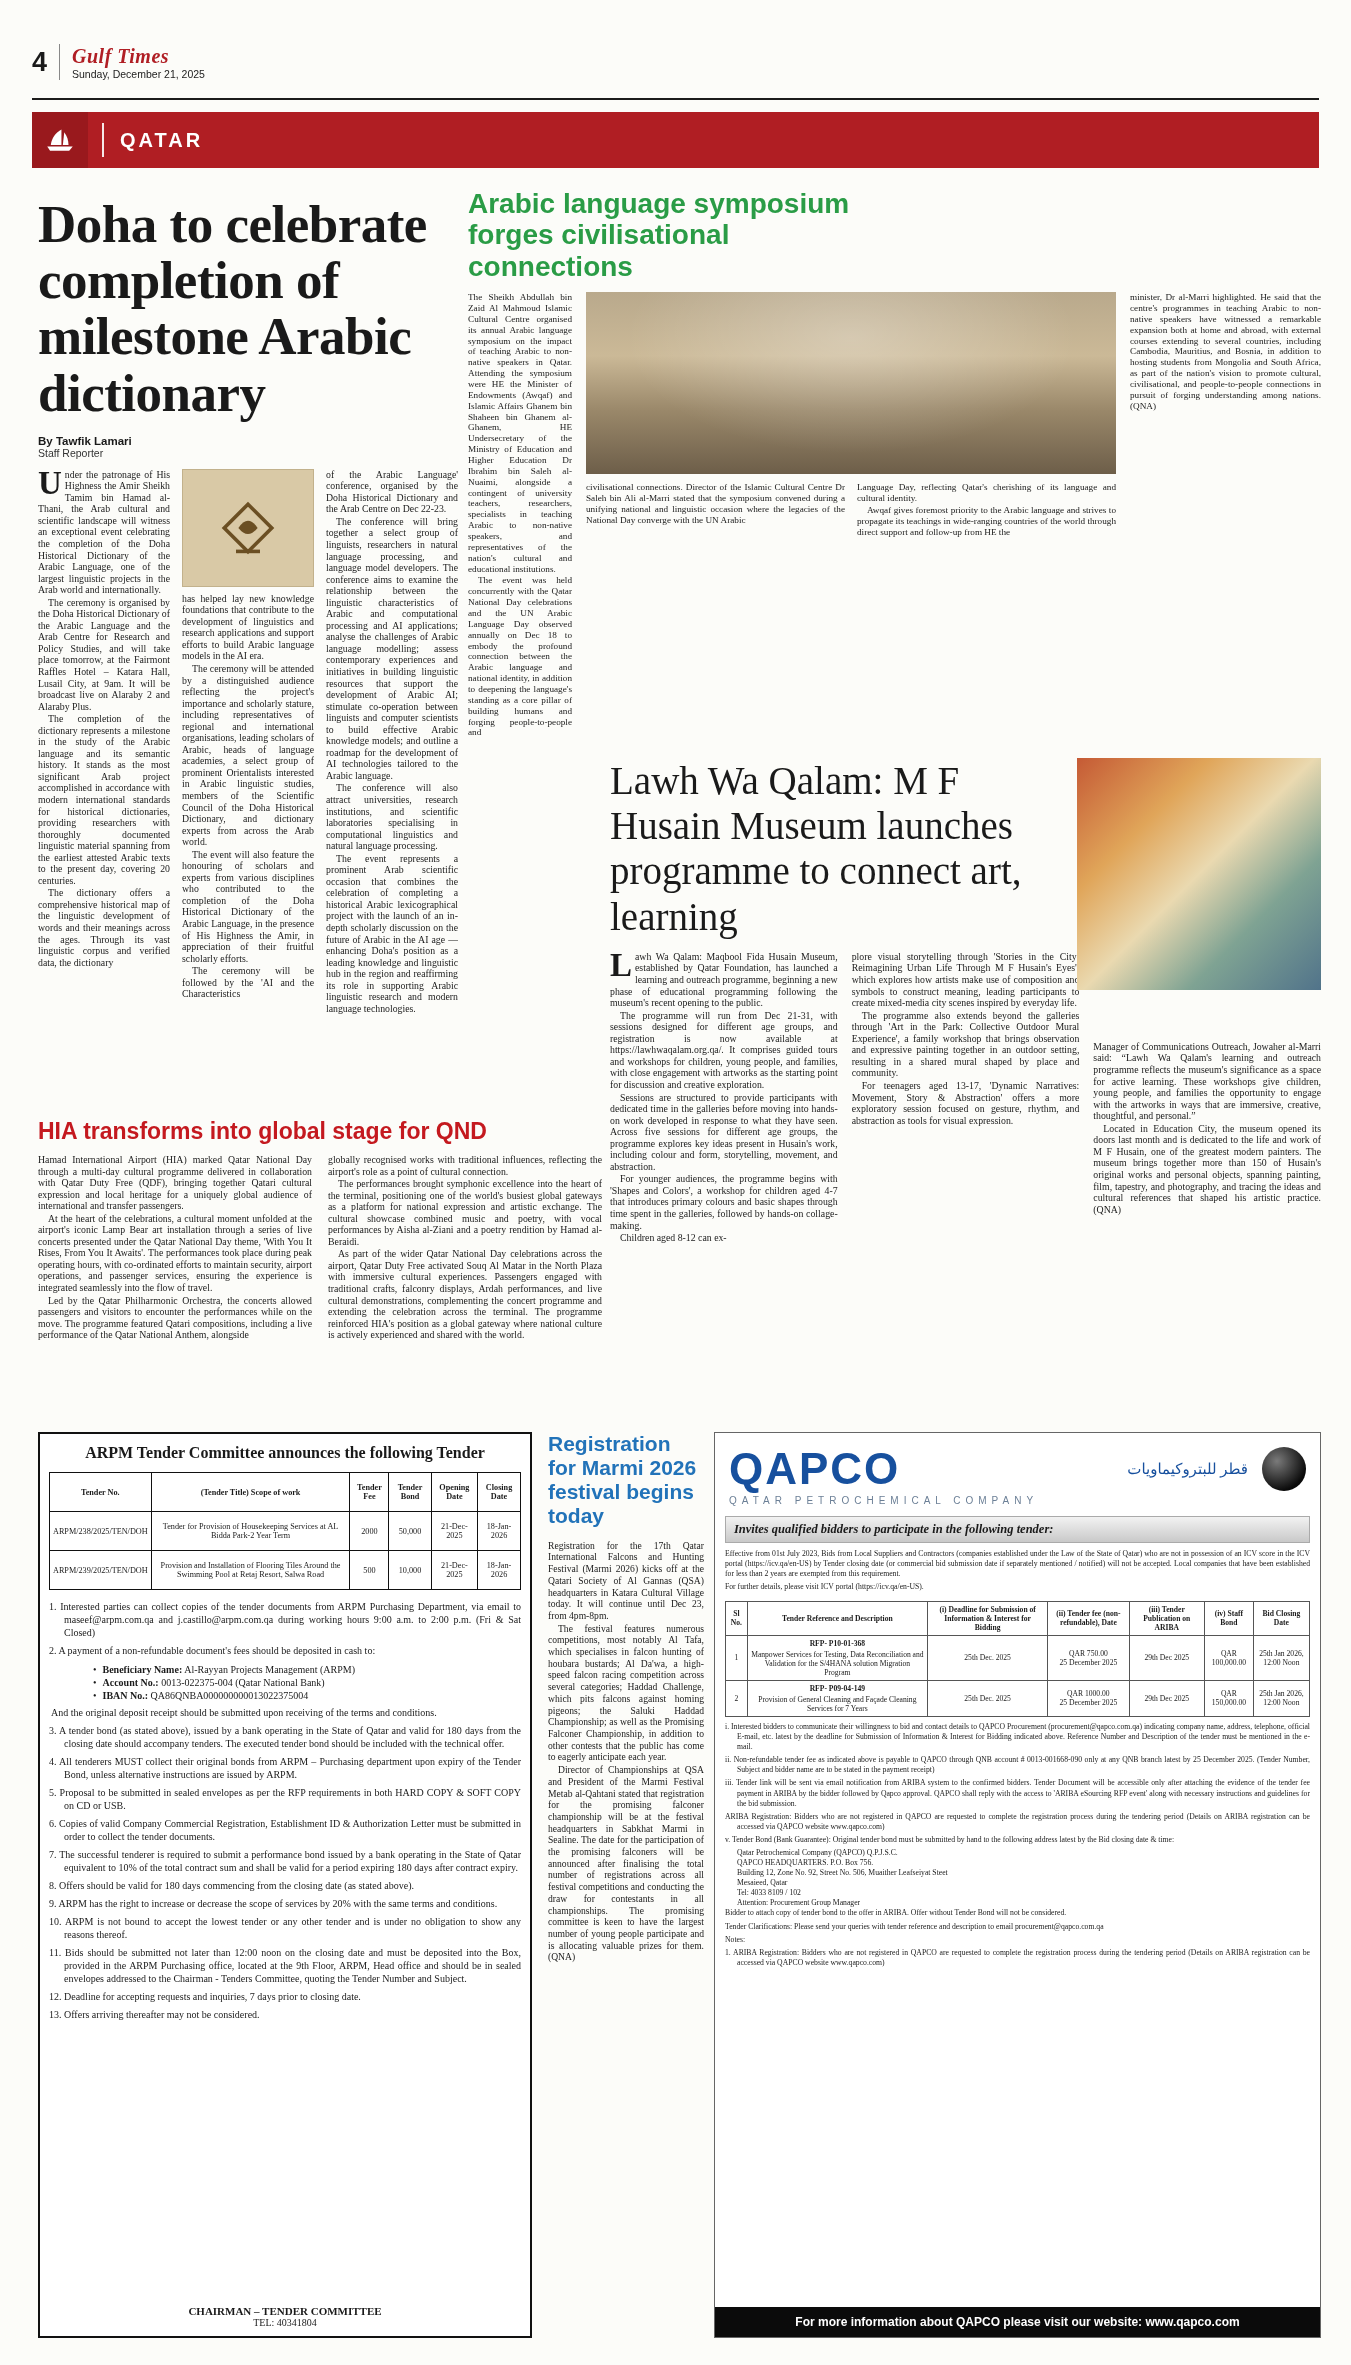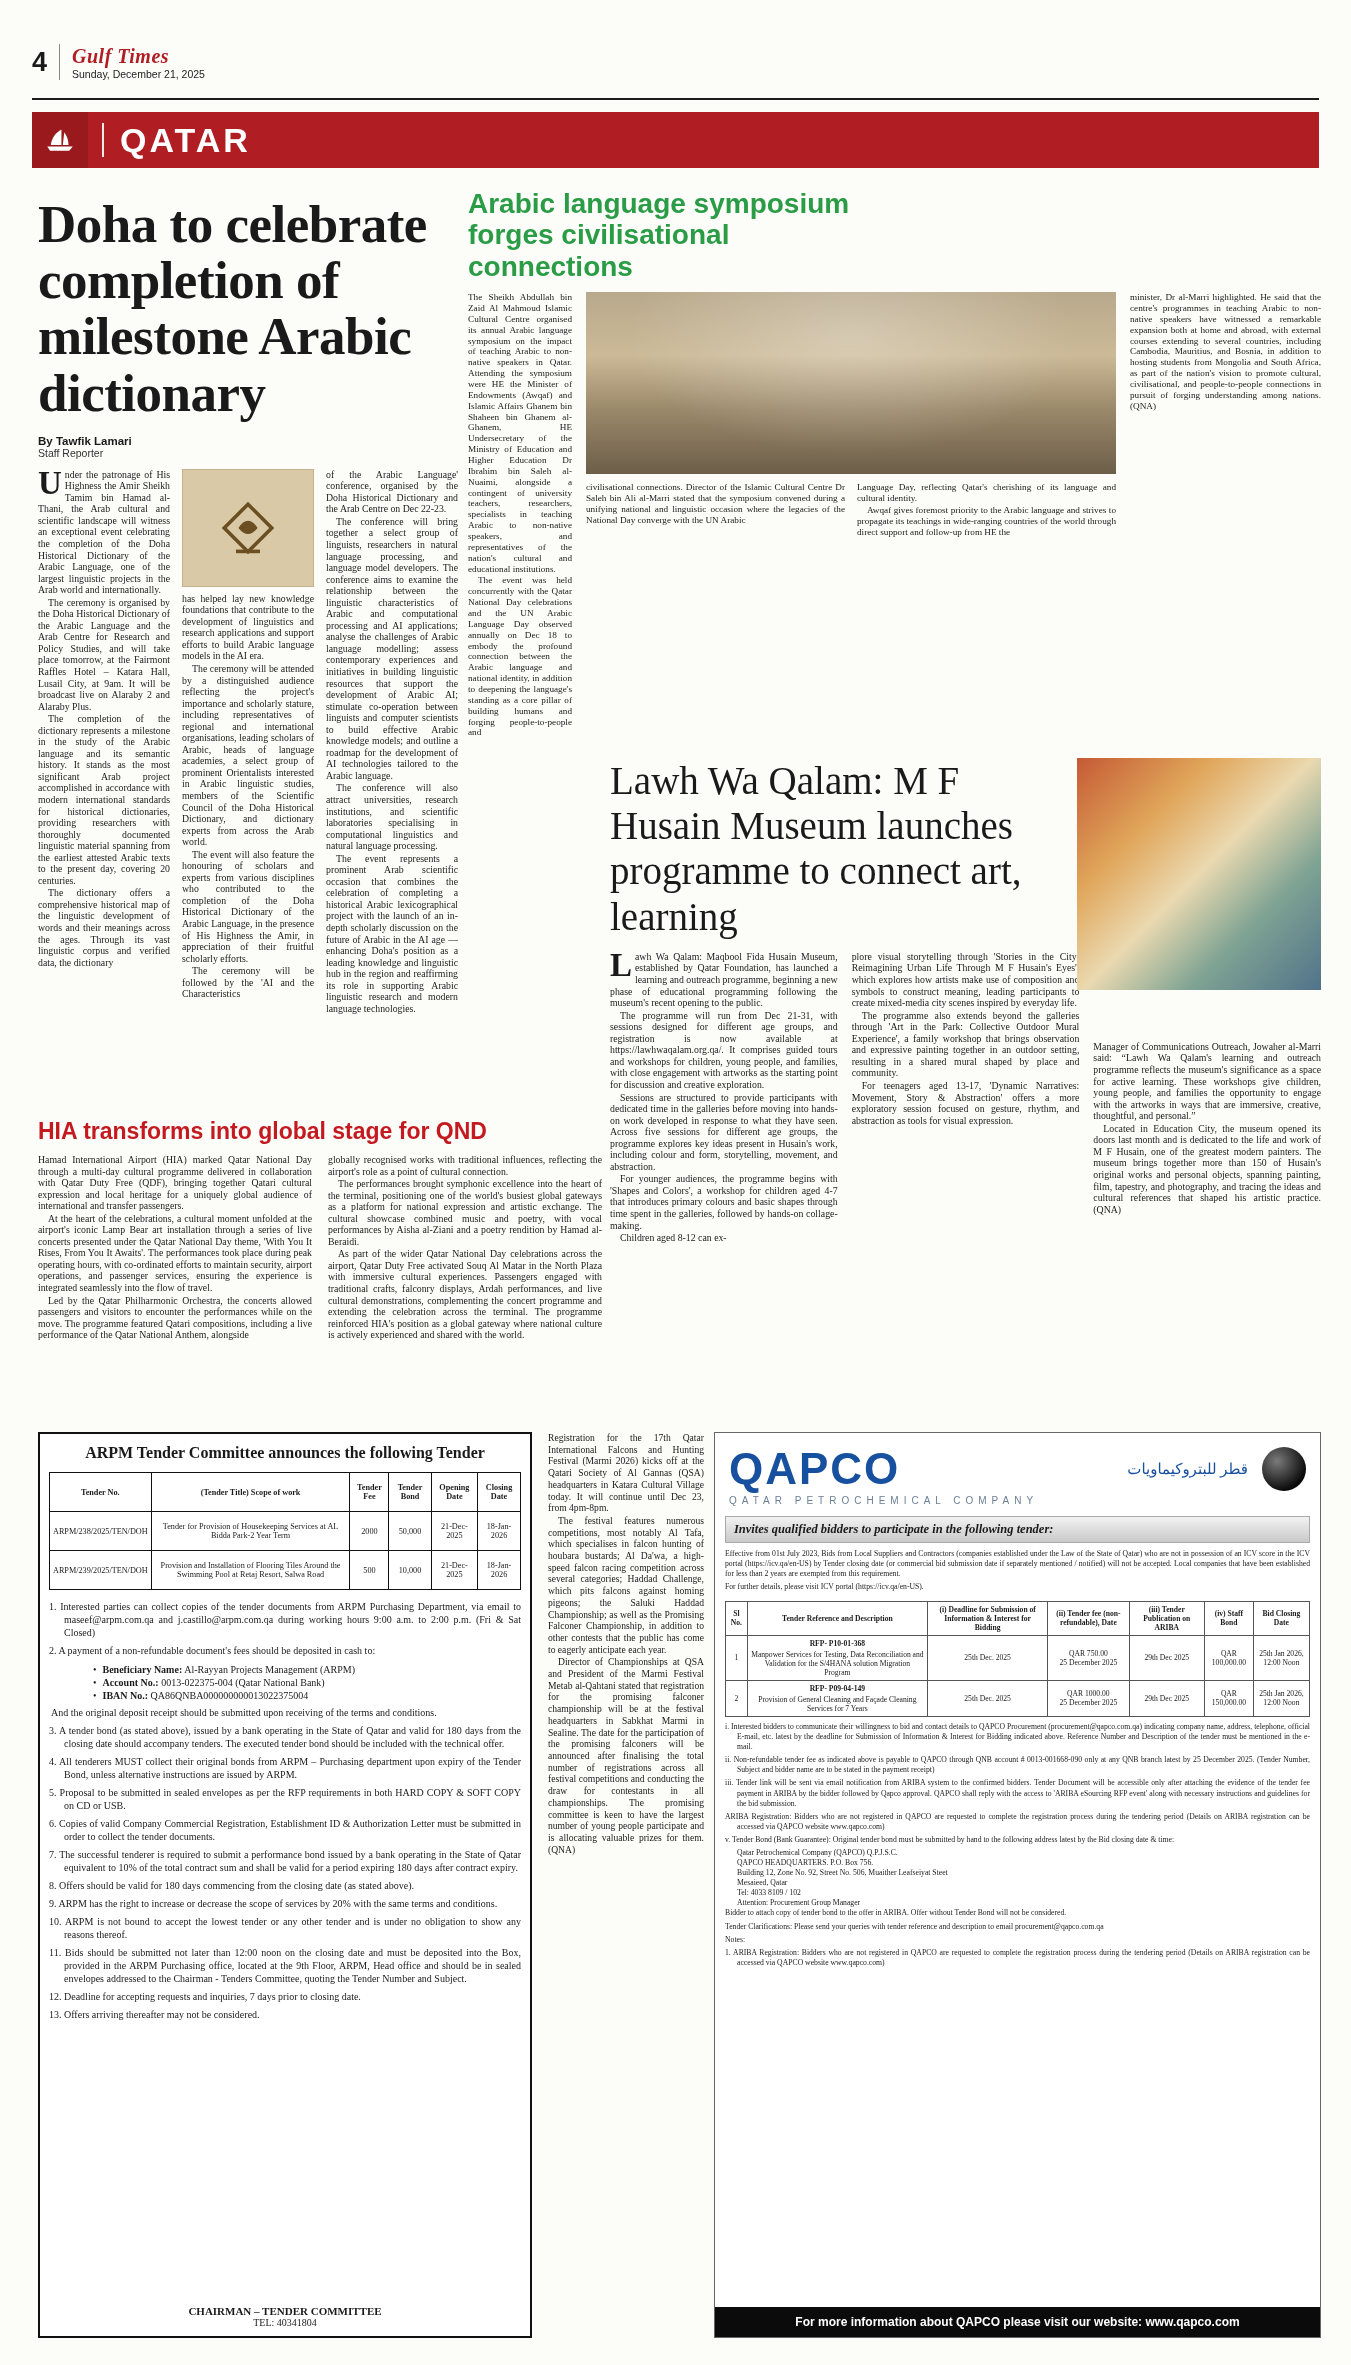--- a/index.html
+++ b/index.html
@@ -14,21 +14,21 @@
     display:flex; align-items:center; gap:12px; border-bottom:2px solid #1c1c1c; padding-bottom:8px; }
   .page-num { font-size:27px; font-weight:bold; font-family:"Liberation Sans",sans-serif; }
   .mast-divider { width:1px; height:36px; background:#888; }
   .brand { color:#b01e24; font-weight:bold; font-size:20px; font-style:italic; letter-spacing:.5px; }
   .issue-date { font-size:10.5px; color:#222; font-family:"Liberation Sans",sans-serif; }
   
   .banner { position:absolute; left:32px; top:112px; width:1287px; height:56px;
     background:#b01e23; display:flex; align-items:center; color:#fff; }
   .dhow { width:56px; height:56px; background:#99191d; display:flex; align-items:center; justify-content:center; }
   .banner-rule { width:2px; height:34px; background:#fff; margin:0 16px 0 14px; opacity:.9; }
-  .banner-title { font-family:"Liberation Sans",sans-serif; font-weight:bold; font-size:34px; letter-spacing:3px; }
+  .banner-title { font-family:"Liberation Sans",sans-serif; font-weight:bold; font-size:20px; letter-spacing:3px; }
   
   article, section { position:absolute; overflow:hidden; }
   .body-col { font-size:9.8px; line-height:1.18; text-align:justify; }
   .flow p { text-indent:10px; margin:0 0 1px 0; }
   .flow.cont p:first-child { text-indent:0; }
   .flow.fresh p:first-child { text-indent:0; }
   .lead-p { text-align:justify; margin-bottom:1px; }
   .dropcap { float:left; font-size:33px; line-height:26px; font-weight:bold; padding:1px 3px 0 0; }
   .photo { background-size:cover; }
   
@@ -321,20 +321,21 @@
         <p>12. Deadline for accepting requests and inquiries, 7 days prior to closing date.</p>
         <p>13. Offers arriving thereafter may not be considered.</p>
       </div>
     <div class="arpm-chair">
       <div>CHAIRMAN – TENDER COMMITTEE</div>
       <div>TEL: 40341804</div>
     </div>
   </section>
 
   <article class="marmi">
+    <h2 class="marmi-hl">Registration for Marmi 2026 festival begins today</h2>
     <div class="body-col">
       <div class="flow fresh">
           <p>Registration for the 17th Qatar International Falcons and Hunting Festival (Marmi 2026) kicks off at the Qatari Society of Al Gannas (QSA) headquarters in Katara Cultural Village today. It will continue until Dec 23, from 4pm-8pm.</p>
           <p>The festival features numerous competitions, most notably Al Tafa, which specialises in falcon hunting of houbara bustards; Al Da'wa, a high-speed falcon racing competition across several categories; Haddad Challenge, which pits falcons against homing pigeons; the Saluki Haddad Championship; as well as the Promising Falconer Championship, in addition to other contests that the public has come to eagerly anticipate each year.</p>
           <p>Director of Championships at QSA and President of the Marmi Festival Metab al-Qahtani stated that registration for the promising falconer championship will be at the festival headquarters in Sabkhat Marmi in Sealine. The date for the participation of the promising falconers will be announced after finalising the total number of registrations across all festival competitions and conducting the draw for contestants in all championships. The promising committee is keen to have the largest number of young people participate and is allocating valuable prizes for them. (QNA)</p>
         </div>
     </div>
   </article>
 
   <section class="qapco">

